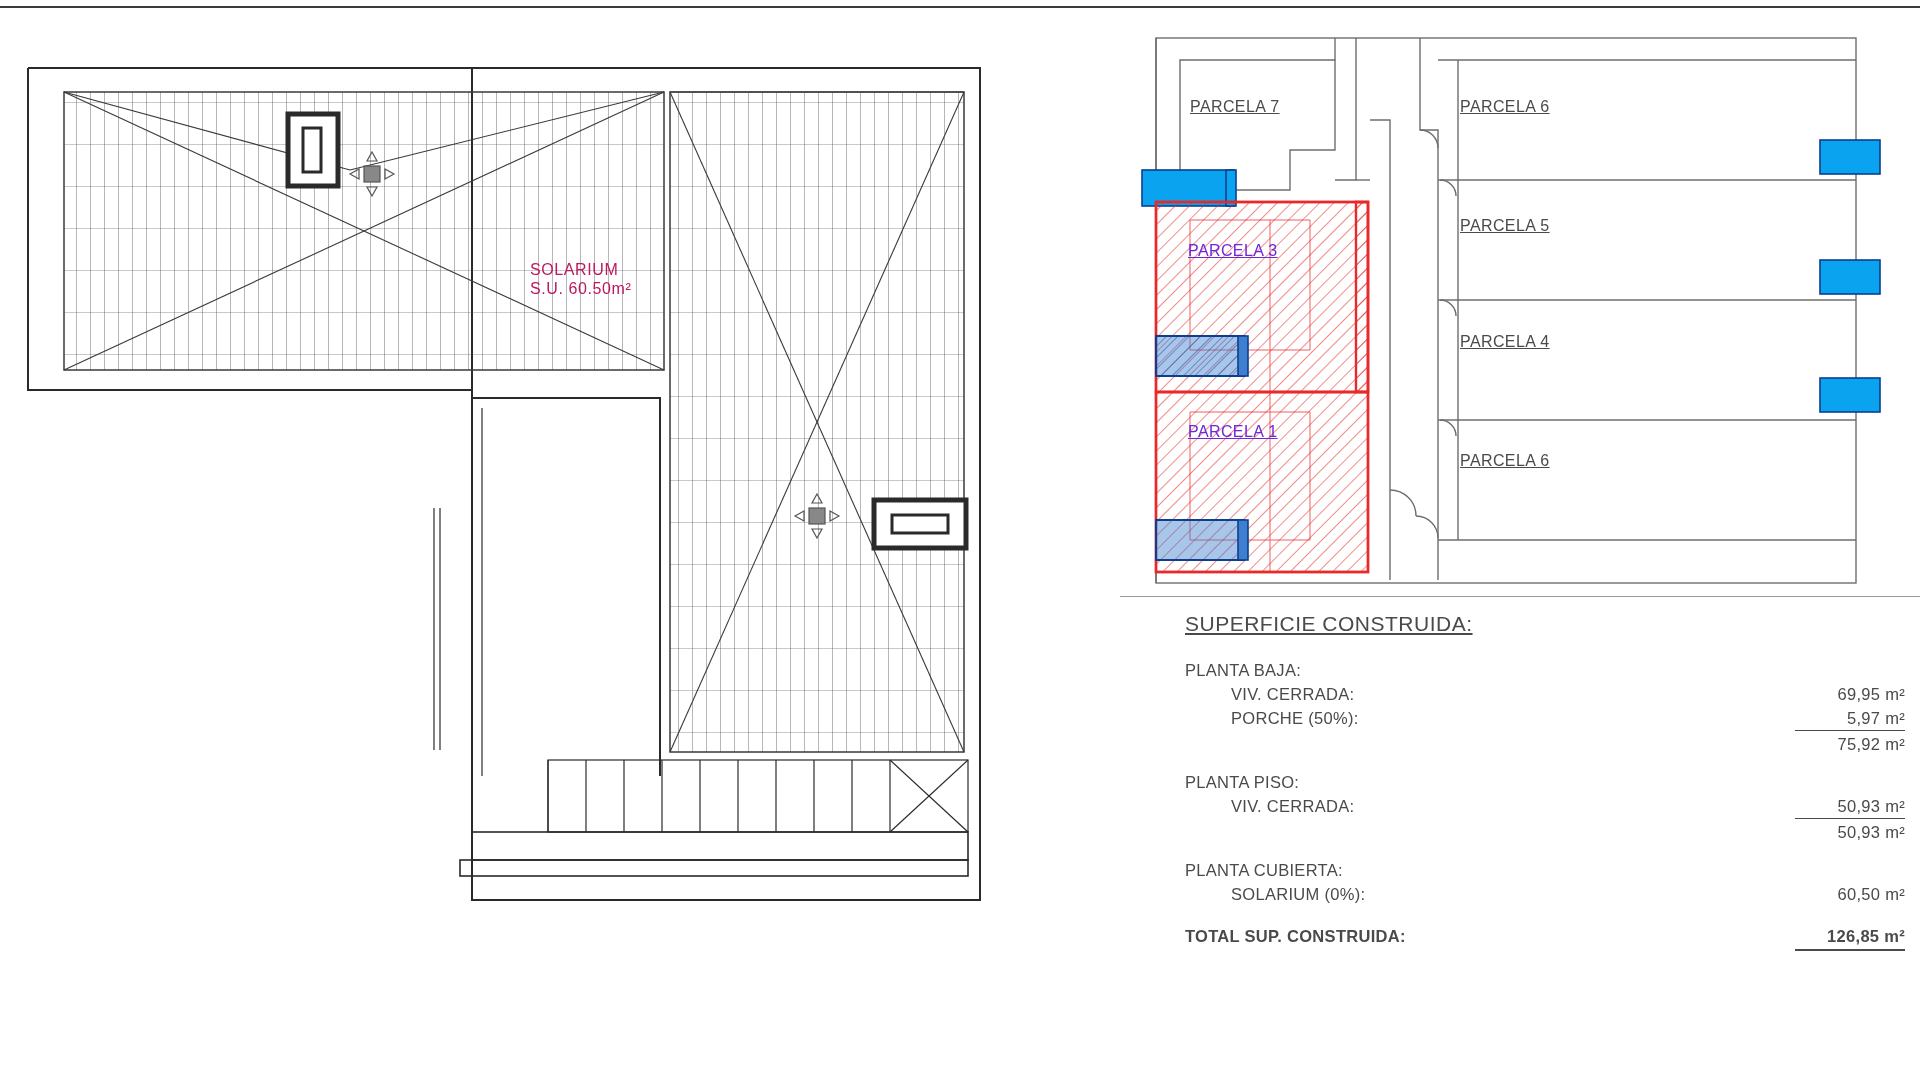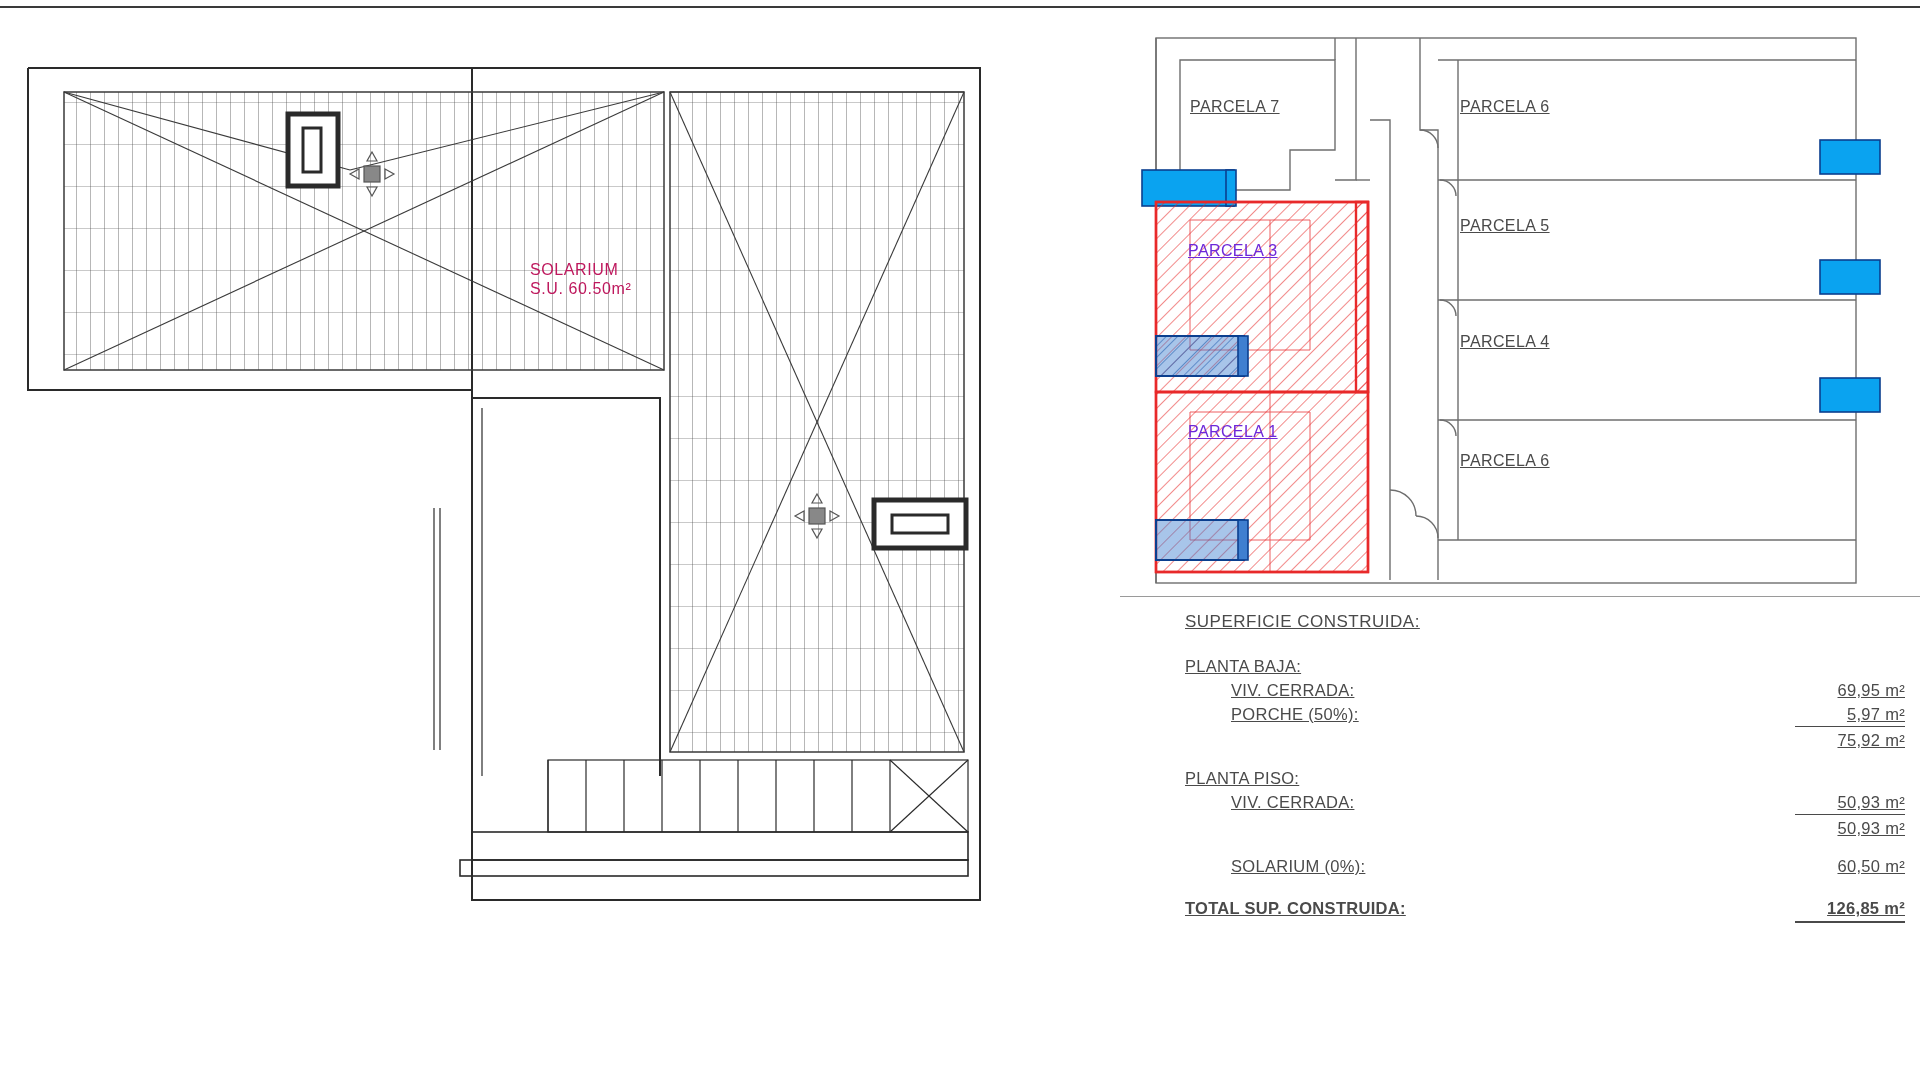--- a/index.html
+++ b/index.html
@@ -30,24 +30,24 @@
   .parcel-label{
     position:absolute;color:#4a4a4a;font-size:16px;letter-spacing:.4px;white-space:nowrap;text-decoration:underline;
   }
   .parcel-label.red{color:#6d28d9;}
   
   #surface-table{
     position:absolute;left:1185px;top:612px;width:720px;height:450px;
     color:#4a4a4a;font-size:16.5px;letter-spacing:.3px;
   }
   #surface-table .title{
-    text-decoration:underline;font-size:17px;margin-bottom:22px;letter-spacing:.5px;
+    text-decoration:underline;font-size:21px;margin-bottom:22px;letter-spacing:.5px;
   }
   .grp{margin-bottom:14px;}
-  .row{display:flex;justify-content:space-between;align-items:baseline;line-height:24px;text-decoration:underline;}
+  .row{display:flex;justify-content:space-between;align-items:baseline;line-height:24px;}
   .row .k{white-space:nowrap;}
   .row .v{white-space:nowrap;text-align:right;min-width:110px;}
   .indent2{padding-left:46px;}
   .v.rule-top{border-top:1.5px solid #4a4a4a;padding-top:1px;}
   .total .k, .total .v{font-weight:bold;}
   .total .v{border-bottom:2px solid #4a4a4a;padding-bottom:1px;}
   .total{margin-top:18px;}
   .divider-line{
     position:absolute;left:1120px;top:596px;width:800px;height:1px;background:#9a9a9a;
   }
@@ -245,20 +245,23 @@
       <span class="v">50,93 m²</span>
     </div>
     <div class="row">
       <span class="k indent2"></span>
       <span class="v rule-top">50,93 m²</span>
     </div>
   </div>
 
   <div class="grp">
     <div class="row">
+        <span class="k">PLANTA CUBIERTA:</span>
+      </div>
+    <div class="row">
       <span class="k indent2">SOLARIUM (0%):</span>
       <span class="v">60,50 m²</span>
     </div>
   </div>
 
   <div class="row total">
     <span class="k">TOTAL SUP. CONSTRUIDA:</span>
     <span class="v">126,85 m²</span>
   </div>
 </div>

